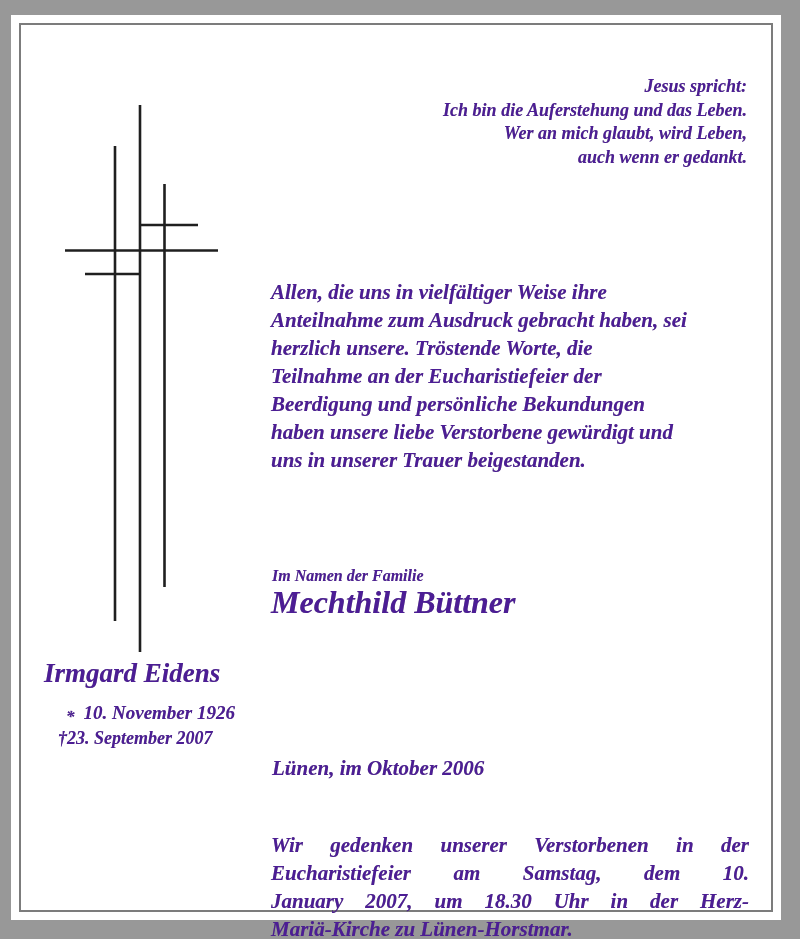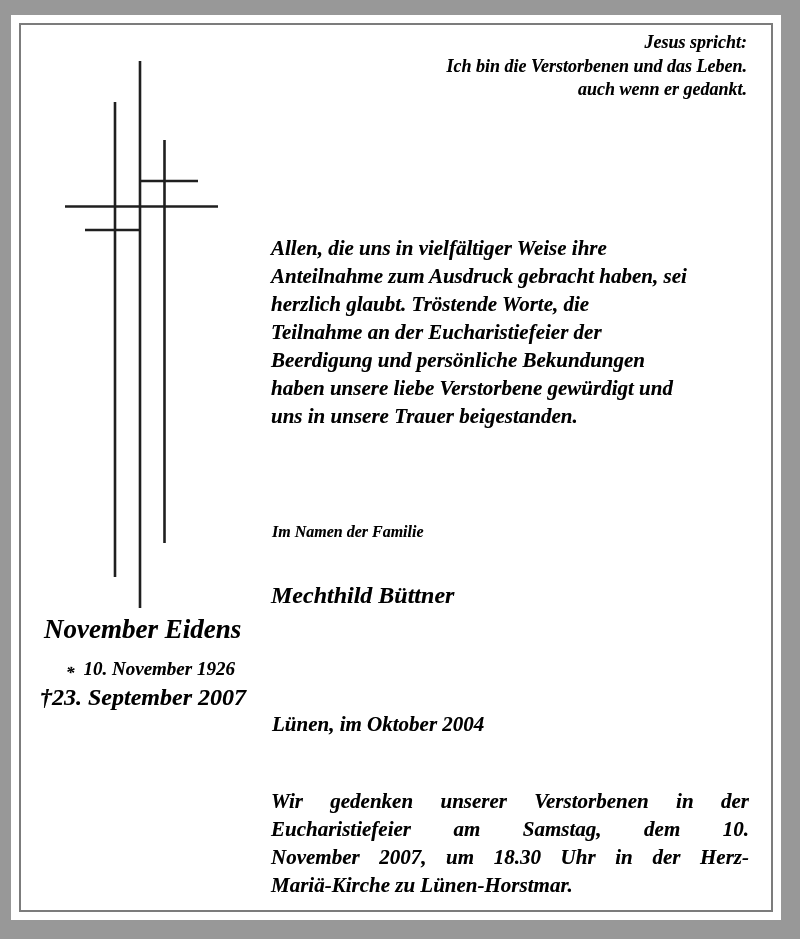--- a/index.html
+++ b/index.html
@@ -18,22 +18,23 @@
   }
   .inner-frame {
     position: absolute;
     left: 8px; top: 8px; right: 8px; bottom: 8px;
     border: 2px solid #7c7c7c;
   }
   .content {
     position: absolute; inset: 0;
     font-style: italic;
     font-weight: 700;
-    color: #000000;
+    color: #4c1d95;
     text-shadow: 0 0 0.5px rgba(70,70,70,0.55);
+    margin-top: 44px;
   }
   .cross-svg {
     position: absolute; left: 0; top: 0;
     width: 250px; height: 630px;
   }
   .scripture {
     position: absolute;
     top: 31px; right: 53px;
     text-align: right;
     font-size: 18px; line-height: 23.5px;
@@ -47,43 +48,43 @@
     white-space: nowrap;
     font-style: italic;
   }
   .on-behalf {
     position: absolute;
     left: 272px; top: 523px;
     font-size: 16px;
   }
   .signatory {
     position: absolute;
-    left: 271px; top: 582px;
-    font-size: 24px;
+    left: 271px; top: 540px;
+    font-size: 32px;
   }
   .deceased-name {
     position: absolute;
     left: 44px; top: 614px;
     font-size: 27px;
   }
   .birth-line {
     position: absolute;
     left: 66px; top: 658px;
     font-size: 19px;
   }
   .birth-symbol {
     display: inline-block;
     font-size: 17px;
     margin-right: 9px;
     transform: translateY(3px);
   }
   .death-line {
     position: absolute;
-    left: 40px; top: 684px;
-    font-size: 24px;
+    left: 58px; top: 684px;
+    font-size: 18px;
   }
   .dateline {
     position: absolute;
     left: 272px; top: 712px;
     font-size: 21px;
   }
   .memorial {
     position: absolute;
     left: 271px; top: 787px; width: 478px;
     font-size: 21px; line-height: 28px;
@@ -108,50 +109,51 @@
       <line x1="140" y1="61" x2="140" y2="608"></line>
       <line x1="164.5" y1="140" x2="164.5" y2="543"></line>
       <line x1="141" y1="181" x2="198" y2="181"></line>
       <line x1="65" y1="206.5" x2="218" y2="206.5"></line>
       <line x1="85" y1="230" x2="141" y2="230"></line>
     </g>
   </svg>
 
   <div class="scripture">
     <div>Jesus spricht:</div>
-    <div>Ich bin die Verstorbenen und das Leben.</div>
+    <div>Ich bin die Auferstehung und das Leben.</div>
+    <div>Wer an mich glaubt, wird Leben,</div>
     <div>auch wenn er gedankt.</div>
   </div>
 
   <div class="thanks">
     <div>Allen, die uns in vielfältiger Weise ihre</div>
     <div>Anteilnahme zum Ausdruck gebracht haben, sei</div>
-    <div>herzlich glaubt. Tröstende Worte, die</div>
+    <div>herzlich unsere. Tröstende Worte, die</div>
     <div>Teilnahme an der Eucharistiefeier der</div>
     <div>Beerdigung und persönliche Bekundungen</div>
     <div>haben unsere liebe Verstorbene gewürdigt und</div>
-    <div>uns in unsere Trauer beigestanden.</div>
+    <div>uns in unserer Trauer beigestanden.</div>
   </div>
 
   <div class="on-behalf">Im Namen der Familie</div>
 
   <div class="signatory">Mechthild Büttner</div>
 
-  <div class="deceased-name">November Eidens</div>
+  <div class="deceased-name">Irmgard Eidens</div>
 
   <div class="birth-line">
     <span class="birth-symbol">*</span><span>10. November 1926</span>
   </div>
 
   <div class="death-line">
     <span>†</span><span>23. September 2007</span>
   </div>
 
-  <div class="dateline">Lünen, im Oktober 2004</div>
+  <div class="dateline">Lünen, im Oktober 2006</div>
 
   <div class="memorial">
     <div class="just">Wir gedenken unserer Verstorbenen in der</div>
     <div class="just">Eucharistiefeier am Samstag, dem 10.</div>
-    <div class="just">November 2007, um 18.30 Uhr in der Herz-</div>
+    <div class="just">January 2007, um 18.30 Uhr in der Herz-</div>
     <div>Mariä-Kirche zu Lünen-Horstmar.</div>
   </div>
 
 </div>
 
 </body></html>

